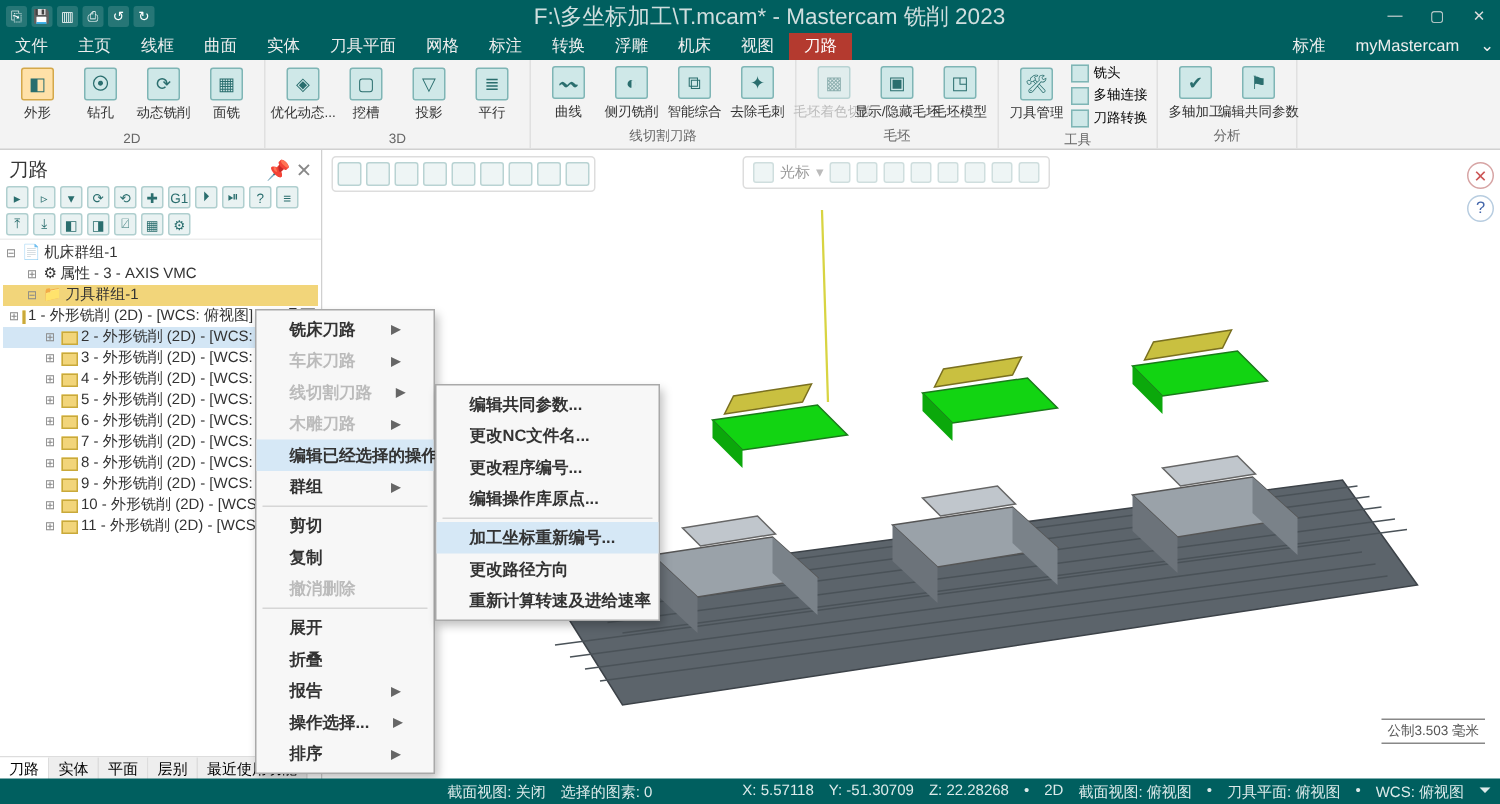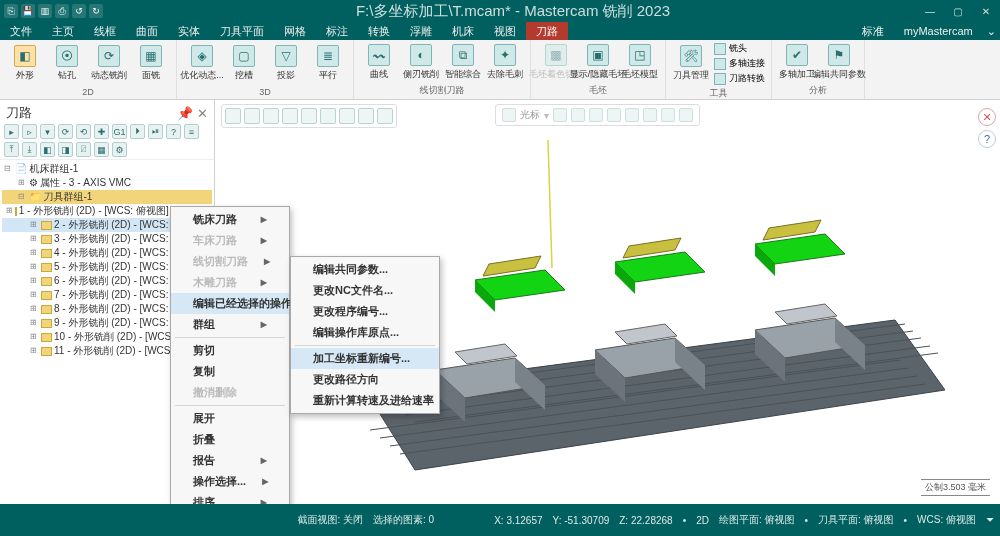--- a/index.html
+++ b/index.html
@@ -59,21 +59,21 @@
 .vp-scale { position: absolute; right: 10px; bottom: 24px; font-size: 9px; color: #555; border: 1px solid #888; border-left: none; border-right: none; padding: 1px 4px; writing-mode: vertical-rl; }
 .vp-scale span { writing-mode: horizontal-tb; }
 
 .context-menu { position: absolute; background: #f7f7f7; border: 1px solid #a9a9a9; box-shadow: 2px 3px 6px rgba(0,0,0,0.25); font-size: 11px; color: #333; padding: 2px 0; }
 .cm-item { padding: 3px 22px 3px 22px; white-space: nowrap; display: flex; justify-content: space-between; align-items: center; gap: 16px; cursor: pointer; font-weight: bold; }
 .cm-item.sub::after { content: '▶'; font-size: 8px; color: #666; }
 .cm-item.hl { background: #d6e8f6; }
 .cm-item.dis { color: #bbb; }
 .cm-sep { height: 1px; background: #d6d6d6; margin: 2px 4px; }
 
-.statusbar { position: absolute; left: 0; right: 0; bottom: 0; height: 32px; background: #005f5f; color: #dceaea; font-size: 10px; display: flex; align-items: center; padding: 0 6px; gap: 10px; }
+.statusbar { position: absolute; left: 0; right: 0; bottom: 0; height: 17px; background: #005f5f; color: #dceaea; font-size: 10px; display: flex; align-items: center; padding: 0 6px; gap: 10px; }
 .status-spacer { flex: 1; }
 
 
 .vp-right { position: absolute; right: 4px; top: 8px; display: flex; flex-direction: column; gap: 4px; }
 .vp-right div { width: 18px; height: 18px; border: 1px solid #d7a5a5; border-radius: 9px; background: #fff; display:flex; align-items:center; justify-content:center; font-size:11px; color:#c55; }
 </style>
 </head>
 <body>
 
 <div class="titlebar">
@@ -413,24 +413,24 @@
     <div class="cm-item hl">加工坐标重新编号...</div>
     <div class="cm-item">更改路径方向</div>
     <div class="cm-item">重新计算转速及进给速率</div>
   </div>
 
 <div class="statusbar">
   <div class="status-spacer"></div>
   <span>截面视图: 关闭</span>
   <span>选择的图素: 0</span>
   <span style="width:40px"></span>
-  <span>X: 3.12657</span>
+  <span>X: 5.57118</span>
   <span>Y: -51.30709</span>
   <span>Z: 22.28268</span>
   <span>•</span>
   <span>2D</span>
-  <span>绘图平面: 俯视图</span>
+  <span>截面视图: 俯视图</span>
   <span>•</span>
   <span>刀具平面: 俯视图</span>
   <span>•</span>
   <span>WCS: 俯视图</span>
   <span>⏷</span>
 </div>
 
 </body></html>

